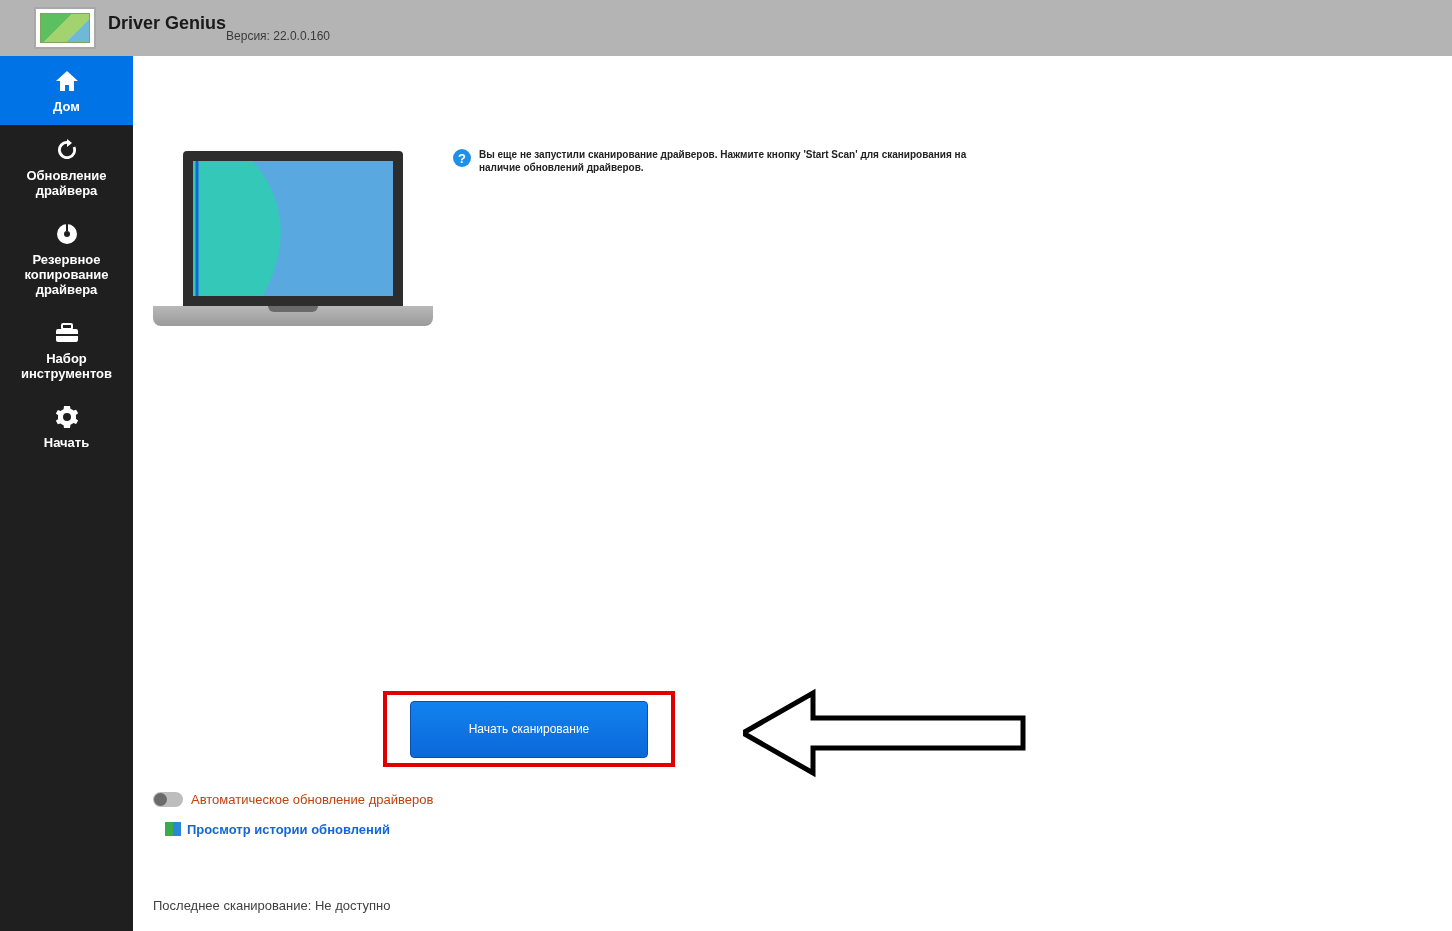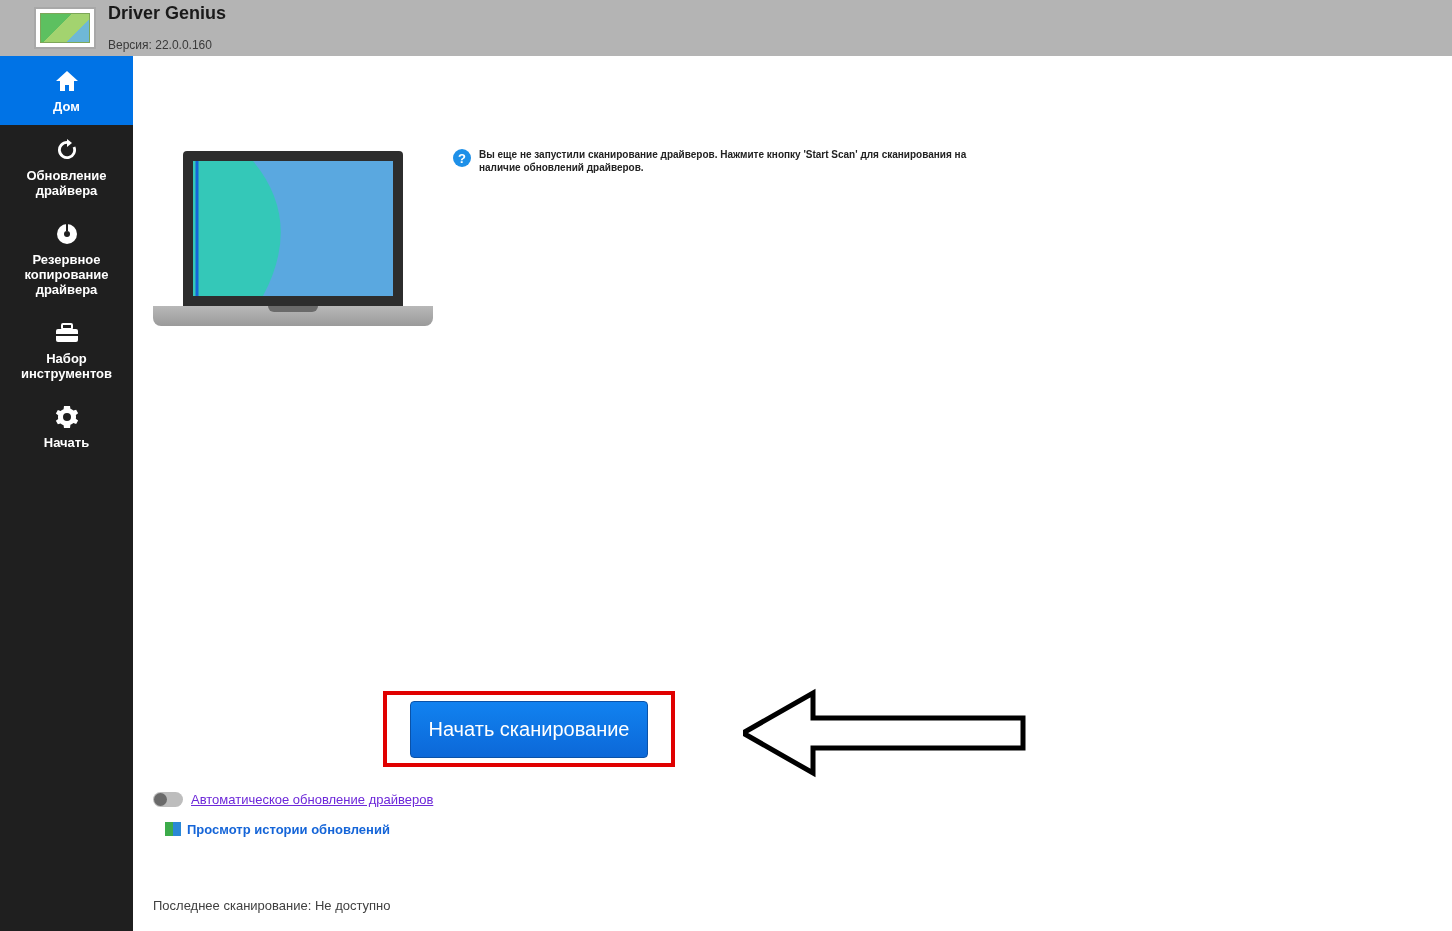--- a/index.html
+++ b/index.html
@@ -26,21 +26,21 @@
     border: 2px solid #a8a8a8;
     position: relative;
     margin-right: 12px;
   }
   .header-logo-inner {
     position: absolute;
     top: 4px; left: 4px; right: 4px; bottom: 4px;
     background: linear-gradient(135deg,#5dc060 0%,#5dc060 40%,#a3d36f 40%,#a3d36f 70%,#6fb8d6 70%);
     border: 1px solid #7da658;
   }
-  .header-text { display: flex; flex-direction: column; }
+  .header-text { display: flex; flex-direction: row; }
   .header-title { font-size: 18px; font-weight: 600; color: #1a1a1a; line-height: 1.1; }
   .header-version { font-size: 12px; color: #3a3a3a; margin-top: 15px; }
 
   .body-row { display: flex; height: calc(100% - 56px); }
   .sidebar {
     width: 133px;
     background: #1f1f1f;
     color: #fff;
     display: flex;
     flex-direction: column;
@@ -142,21 +142,21 @@
     align-items: center;
     justify-content: center;
   }
   .scan-btn {
     width: 238px;
     height: 57px;
     background: linear-gradient(#1182f0,#0c68d8);
     border: 1px solid #0a52a8;
     border-radius: 4px;
     color: #fff;
-    font-size: 20px;
+    font-size: 12px;
     cursor: pointer;
     display: flex;
     align-items: center;
     justify-content: center;
   }
 
   .arrow-wrap {
     position: absolute;
     left: 610px;
     top: 632px;
@@ -179,21 +179,21 @@
     margin-right: 8px;
     cursor: pointer;
   }
   .toggle-knob {
     position: absolute;
     left: 1px; top: 1px;
     width: 13px; height: 13px;
     background: #6a6a6a;
     border-radius: 50%;
   }
-  .toggle-label { font-size: 13px; color: #6d28d9; text-decoration: underline; }
+  .toggle-label { font-size: 13px; color: #c2410c; }
 
   .history-row {
     position: absolute;
     left: 32px;
     top: 766px;
     display: flex;
     align-items: flex-start;
     font-weight: bold;
   }
   .history-icon {

